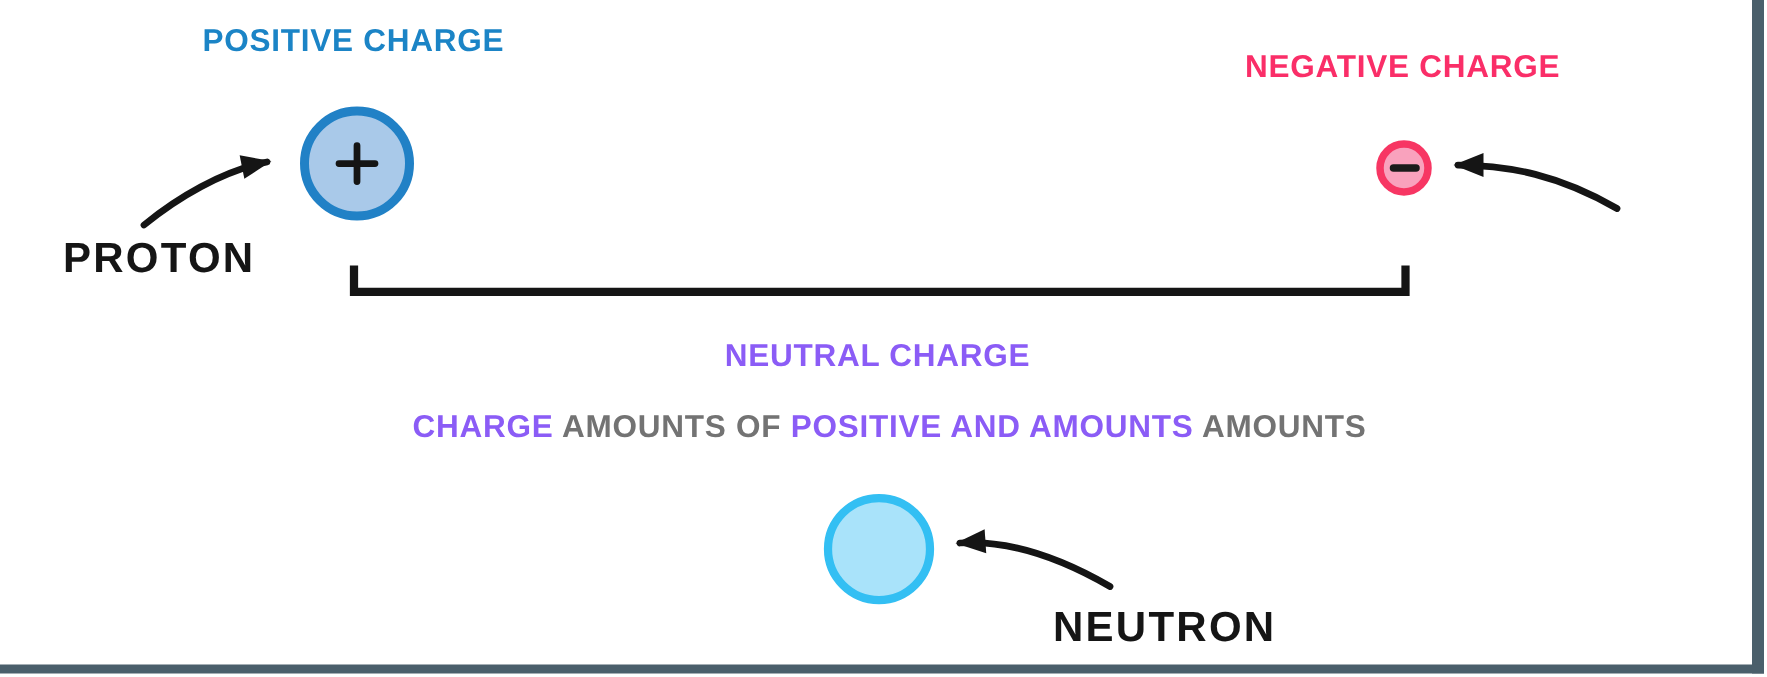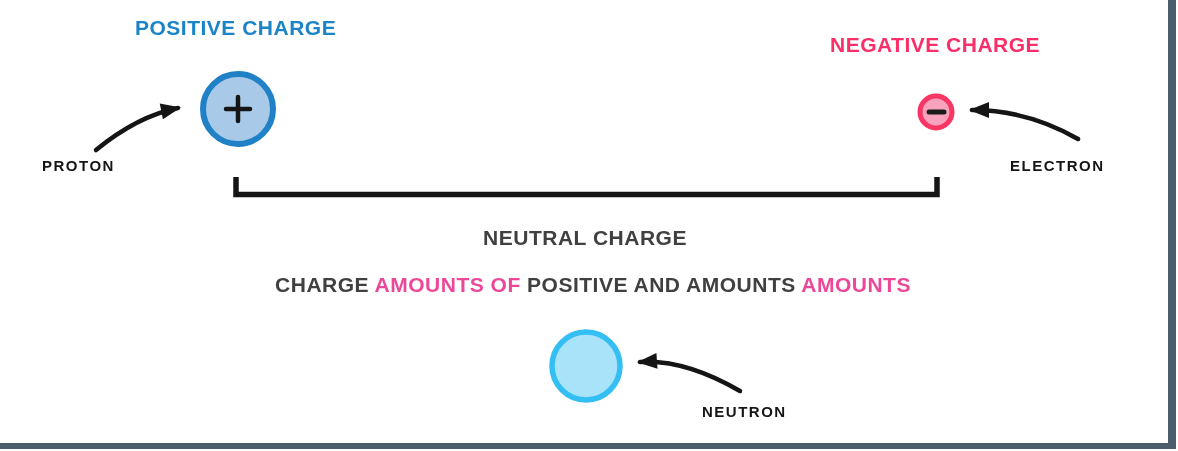--- a/index.html
+++ b/index.html
@@ -29,28 +29,28 @@
     font-weight: bold;
     line-height: 1;
     white-space: nowrap;
     user-select: none;
   }
   .heading {
     font-size: 21px;
     letter-spacing: 0.5px;
   }
   .particle-label {
-    font-size: 15px;
+    font-size: 28px;
     letter-spacing: 1.5px;
     color: #151515;
   }
   .blue   { color: #1B84C6; }
   .pink   { color: #FA2E68; }
-  .cyan   { color: #404040; }
-  .black  { color: #ec4899; text-align: right; }
+  .cyan   { color: #8b5cf6; }
+  .black  { color: #737373; text-align: right; }
 
   #positive-heading { left: 135px; top: 17px; }
   #negative-heading { left: 830px; top: 34px; }
   #proton-label     { left: 42px;  top: 158px; }
   #electron-label   { left: 1010px; top: 158px; }
   #neutral-heading  { left: 585px; top: 227px; transform: translateX(-50%); }
   #neutral-desc     { left: 593px; top: 274px; transform: translateX(-50%); font-size: 21px; letter-spacing: 0.5px; }
   #neutron-label    { left: 702px; top: 404px; }
 
   .frame-right {
@@ -98,21 +98,20 @@
 
     <circle cx="586" cy="366" r="34" stroke-width="5.5" fill="#A9E3FA" stroke="#33BFF3"></circle>
   </svg>
 
   <div class="label heading blue" id="positive-heading">POSITIVE CHARGE</div>
 
   <div class="label heading pink" id="negative-heading">NEGATIVE CHARGE</div>
 
   <div class="label particle-label" id="proton-label">PROTON</div>
 
-  <div class="label particle-label" id="electron-label">ELECTRON</div>
 
   <div class="label heading cyan" id="neutral-heading">NEUTRAL CHARGE</div>
 
   <div class="label" id="neutral-desc">
     <span class="cyan">CHARGE</span><span class="black"> AMOUNTS OF </span><span class="cyan">POSITIVE AND AMOUNTS</span><span class="black"> AMOUNTS</span>
   </div>
 
   <div class="label particle-label" id="neutron-label">NEUTRON</div>
 
   <div class="frame-right"></div>

